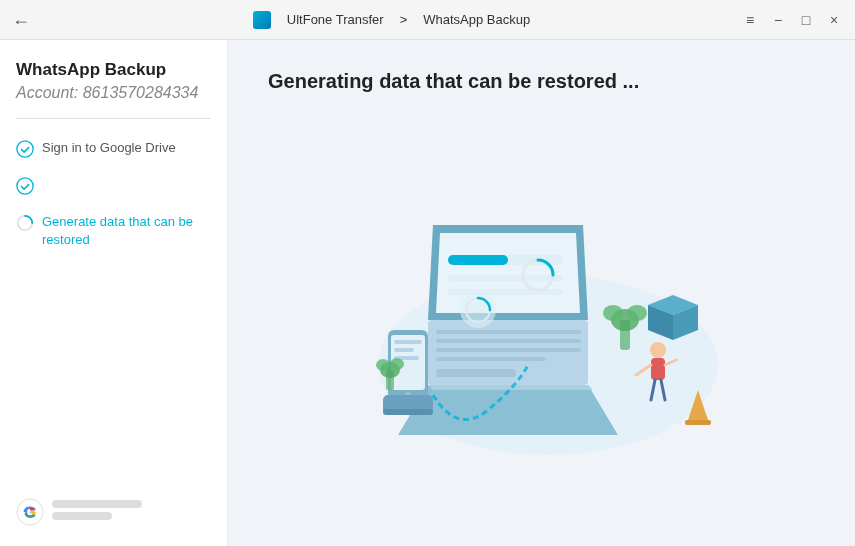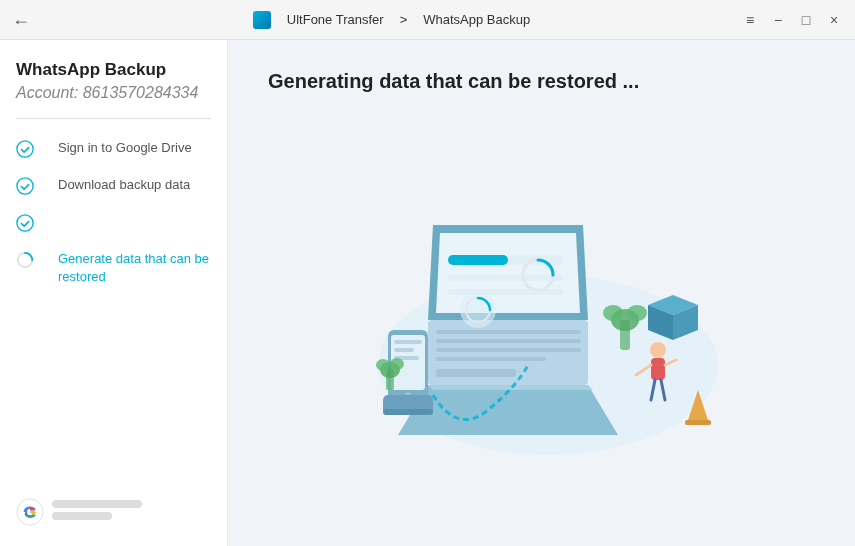--- a/index.html
+++ b/index.html
@@ -97,21 +97,21 @@
     }
     .sidebar-steps {
       display: flex;
       flex-direction: column;
       gap: 18px;
       flex: 1;
     }
     .step-item {
       display: flex;
       align-items: flex-start;
-      gap: 24px;
+      gap: 8px;
       font-size: 13px;
       color: #555;
     }
     .step-item.active {
       color: #00b4d8;
       font-weight: 500;
       justify-content: flex-end;
     }
     .step-icon {
       width: 18px;
@@ -229,27 +229,20 @@
 
       <div class="step-item">
         <svg class="step-icon completed" viewBox="0 0 20 20" fill="none">
           <circle cx="10" cy="10" r="9" stroke="#00b4d8" stroke-width="1.5" fill="white"></circle>
           <path d="M6 10.5l3 3 5-5" stroke="#00b4d8" stroke-width="1.8" stroke-linecap="round" stroke-linejoin="round"></path>
         </svg>
         <span class="step-text">Sign in to Google Drive</span>
       </div>
 
 
-      <div class="step-item">
-        <svg class="step-icon completed" viewBox="0 0 20 20" fill="none">
-          <circle cx="10" cy="10" r="9" stroke="#00b4d8" stroke-width="1.5" fill="white"></circle>
-          <path d="M6 10.5l3 3 5-5" stroke="#00b4d8" stroke-width="1.8" stroke-linecap="round" stroke-linejoin="round"></path>
-        </svg>
-        <span class="step-text">Download backup data</span>
-      </div>
 
       <div class="step-item">
         <svg class="step-icon completed" viewBox="0 0 20 20" fill="none">
           <circle cx="10" cy="10" r="9" stroke="#00b4d8" stroke-width="1.5" fill="white"></circle>
           <path d="M6 10.5l3 3 5-5" stroke="#00b4d8" stroke-width="1.8" stroke-linecap="round" stroke-linejoin="round"></path>
         </svg>
       </div>
 
       <div class="step-item active">
         <svg class="step-icon" viewBox="0 0 20 20" fill="none" style="animation: spin 1.5s linear infinite; transform-origin: 10px 10px;">

